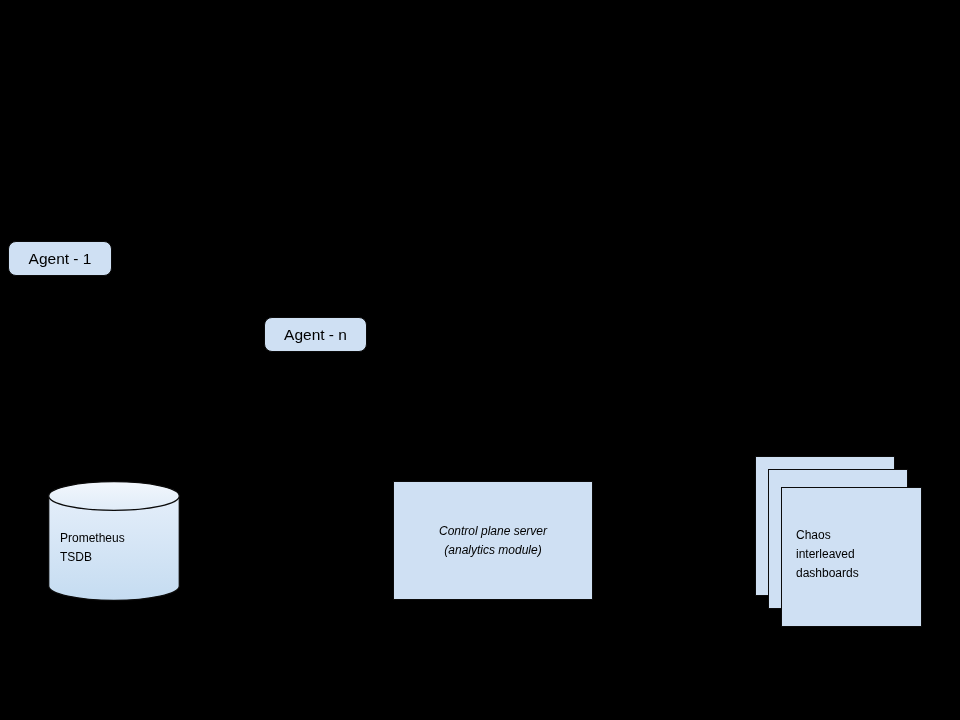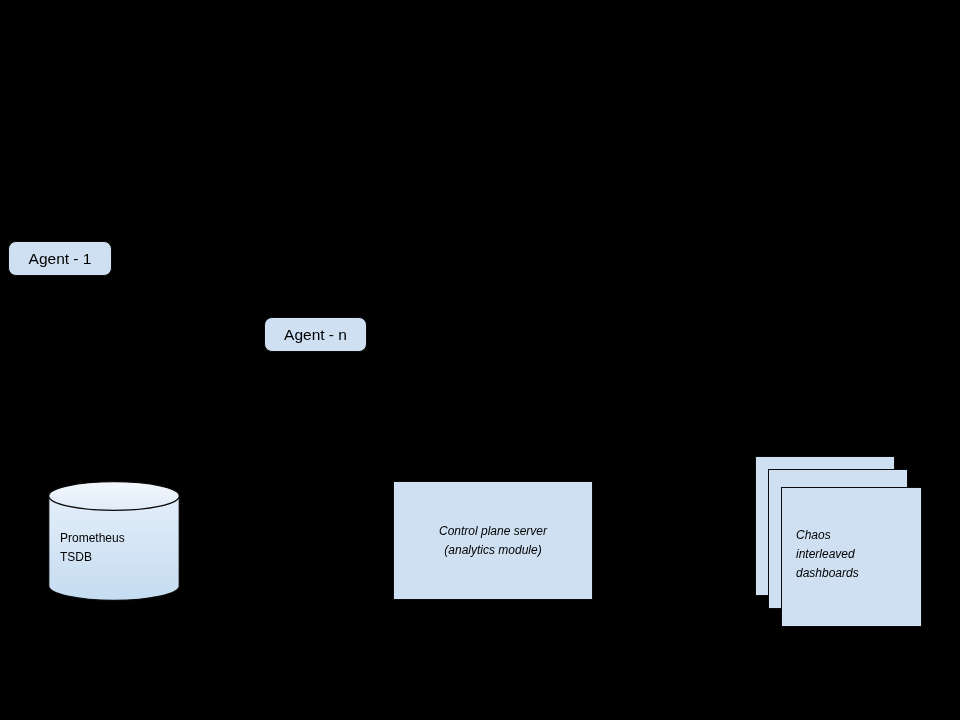--- a/index.html
+++ b/index.html
@@ -69,21 +69,20 @@
     top: 48px;
     text-align: left;
   }
 
   
   .stack-layer {
     position: absolute;
     box-sizing: border-box;
     background: #cfe0f3;
     border: 1px solid #0b0b0b;
-    font-style: italic;
   }
   .stack-front {
     display: block;
   }
   .stack-front .node-text {
     position: absolute;
     left: 14px;
     top: 38px;
     text-align: left;
   }

